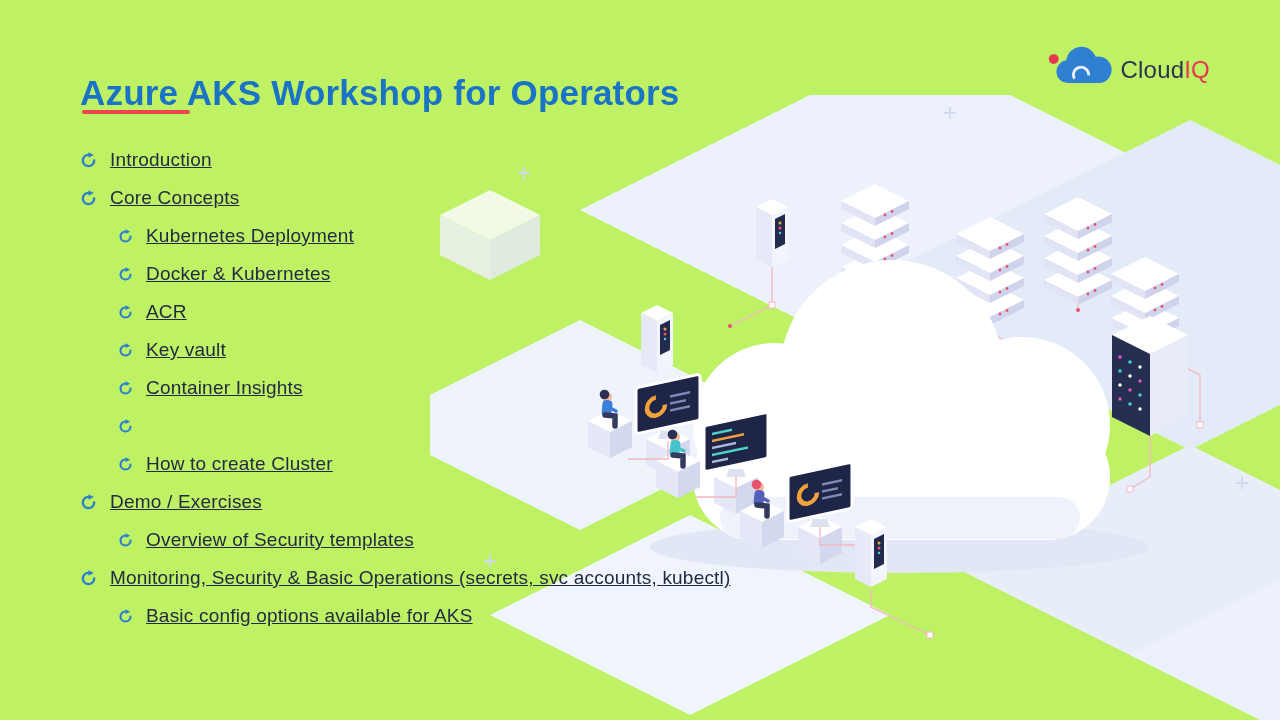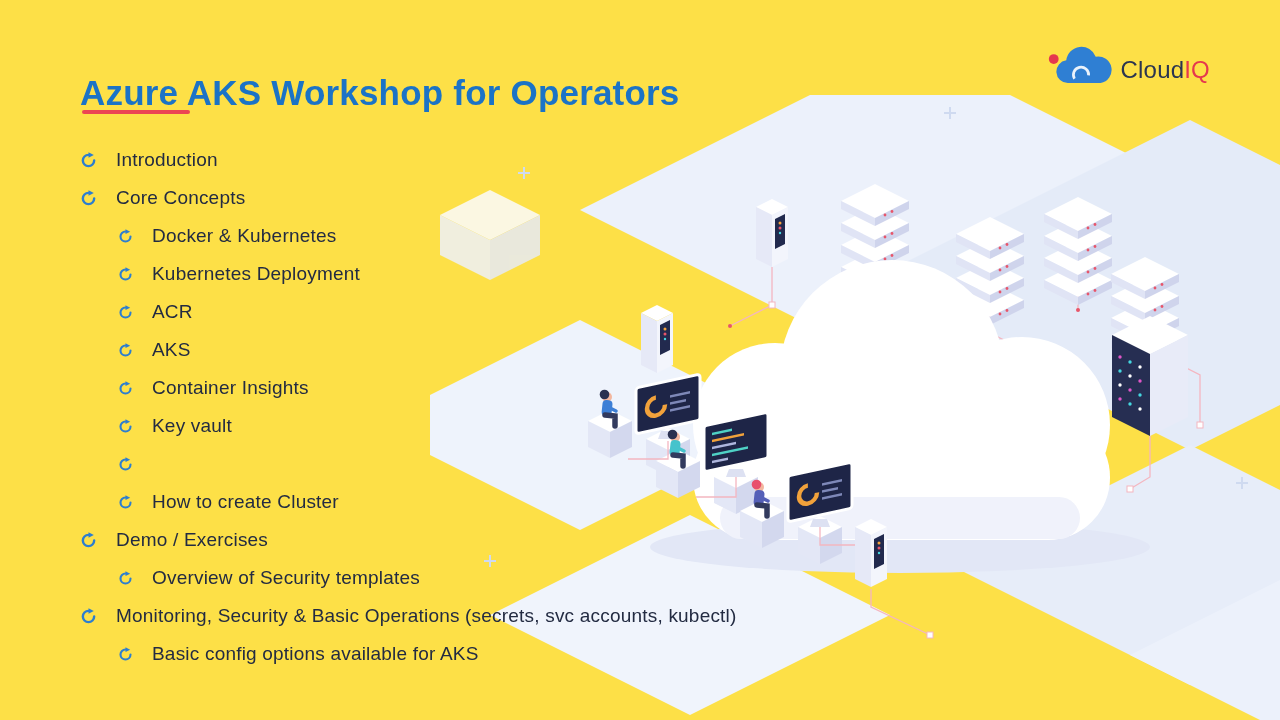--- a/index.html
+++ b/index.html
@@ -1,37 +1,37 @@
 <!DOCTYPE html>
 <html><head>
 <meta charset="utf-8">
 <style>
   html,body{margin:0;padding:0;background:#ffffff;}
   .slide{
-    position:relative;width:1280px;height:720px;overflow:hidden;background:#fde047;
+    position:relative;width:1280px;height:720px;overflow:hidden;background:#bef264;
     font-family:"Liberation Sans", sans-serif;
   }
   .illus{position:absolute;left:430px;top:95px;width:850px;height:625px;z-index:0;}
   .page-title{
     position:absolute;left:80px;top:50px;z-index:2;
     font-size:35px;font-weight:800;color:#1b73c6;letter-spacing:.2px;white-space:nowrap;
   }
   .title-underline{
     position:absolute;left:82px;top:110px;width:108px;height:4px;
     background:#ec4653;border-radius:2px;z-index:2;
   }
   .logo{position:absolute;top:46px;right:70px;display:flex;align-items:center;gap:4px;z-index:2;}
   .logo-mark{width:72px;height:48px;}
   .logo-text{font-size:24px;font-weight:400;letter-spacing:.2px;}
   .logo-text .primary{color:#2b3550;}
   .logo-text .accent{color:#e5384e;}
   .agenda{position:absolute;left:80px;top:141px;z-index:1;}
   .agenda-item{
-    display:flex;align-items:center;height:38px;gap:19px;
-    font-size:19px;color:#232b42;white-space:nowrap;letter-spacing:.2px;
+    display:flex;align-items:center;height:38px;gap:13px;
+    font-size:19px;color:#232b42;white-space:nowrap;letter-spacing:.2px;text-decoration:underline;
   }
   .agenda-item.l2{margin-left:38px;}
   .bullet{color:#2d7ecf;flex:0 0 auto;display:flex;align-items:center;}
   .l1 .bullet svg{width:17px;height:17px;}
   .l2 .bullet svg{width:15px;height:15px;}
 </style>
 </head>
 <body>
 
 <div class="slide">
@@ -241,74 +241,65 @@
       </span>
       <span>Core Concepts</span>
     </div>
       <div class="agenda-item l2">
       <span class="bullet">
         <svg viewBox="0 0 24 24" aria-hidden="true">
           <path d="M12 4a8 8 0 1 0 8 8" fill="none" stroke="currentColor" stroke-width="3.4" stroke-linecap="round"></path>
           <polygon points="12,0.5 12,8 19.5,4.2" fill="currentColor"></polygon>
         </svg>
       </span>
+      <span>Kubernetes Deployment</span>
+    </div>
+      <div class="agenda-item l2">
+      <span class="bullet">
+        <svg viewBox="0 0 24 24" aria-hidden="true">
+          <path d="M12 4a8 8 0 1 0 8 8" fill="none" stroke="currentColor" stroke-width="3.4" stroke-linecap="round"></path>
+          <polygon points="12,0.5 12,8 19.5,4.2" fill="currentColor"></polygon>
+        </svg>
+      </span>
       <span>Docker &amp; Kubernetes</span>
     </div>
       <div class="agenda-item l2">
       <span class="bullet">
         <svg viewBox="0 0 24 24" aria-hidden="true">
           <path d="M12 4a8 8 0 1 0 8 8" fill="none" stroke="currentColor" stroke-width="3.4" stroke-linecap="round"></path>
           <polygon points="12,0.5 12,8 19.5,4.2" fill="currentColor"></polygon>
         </svg>
       </span>
-      <span>Kubernetes Deployment</span>
-    </div>
-      <div class="agenda-item l2">
-      <span class="bullet">
-        <svg viewBox="0 0 24 24" aria-hidden="true">
-          <path d="M12 4a8 8 0 1 0 8 8" fill="none" stroke="currentColor" stroke-width="3.4" stroke-linecap="round"></path>
-          <polygon points="12,0.5 12,8 19.5,4.2" fill="currentColor"></polygon>
-        </svg>
-      </span>
       <span>ACR</span>
     </div>
       <div class="agenda-item l2">
       <span class="bullet">
         <svg viewBox="0 0 24 24" aria-hidden="true">
           <path d="M12 4a8 8 0 1 0 8 8" fill="none" stroke="currentColor" stroke-width="3.4" stroke-linecap="round"></path>
           <polygon points="12,0.5 12,8 19.5,4.2" fill="currentColor"></polygon>
         </svg>
       </span>
-      <span>AKS</span>
+      <span>Key vault</span>
     </div>
       <div class="agenda-item l2">
       <span class="bullet">
         <svg viewBox="0 0 24 24" aria-hidden="true">
           <path d="M12 4a8 8 0 1 0 8 8" fill="none" stroke="currentColor" stroke-width="3.4" stroke-linecap="round"></path>
           <polygon points="12,0.5 12,8 19.5,4.2" fill="currentColor"></polygon>
         </svg>
       </span>
       <span>Container Insights</span>
     </div>
       <div class="agenda-item l2">
       <span class="bullet">
         <svg viewBox="0 0 24 24" aria-hidden="true">
           <path d="M12 4a8 8 0 1 0 8 8" fill="none" stroke="currentColor" stroke-width="3.4" stroke-linecap="round"></path>
           <polygon points="12,0.5 12,8 19.5,4.2" fill="currentColor"></polygon>
         </svg>
       </span>
-      <span>Key vault</span>
-    </div>
-      <div class="agenda-item l2">
-      <span class="bullet">
-        <svg viewBox="0 0 24 24" aria-hidden="true">
-          <path d="M12 4a8 8 0 1 0 8 8" fill="none" stroke="currentColor" stroke-width="3.4" stroke-linecap="round"></path>
-          <polygon points="12,0.5 12,8 19.5,4.2" fill="currentColor"></polygon>
-        </svg>
-      </span>
     </div>
       <div class="agenda-item l2">
       <span class="bullet">
         <svg viewBox="0 0 24 24" aria-hidden="true">
           <path d="M12 4a8 8 0 1 0 8 8" fill="none" stroke="currentColor" stroke-width="3.4" stroke-linecap="round"></path>
           <polygon points="12,0.5 12,8 19.5,4.2" fill="currentColor"></polygon>
         </svg>
       </span>
       <span>How to create Cluster</span>
     </div>

